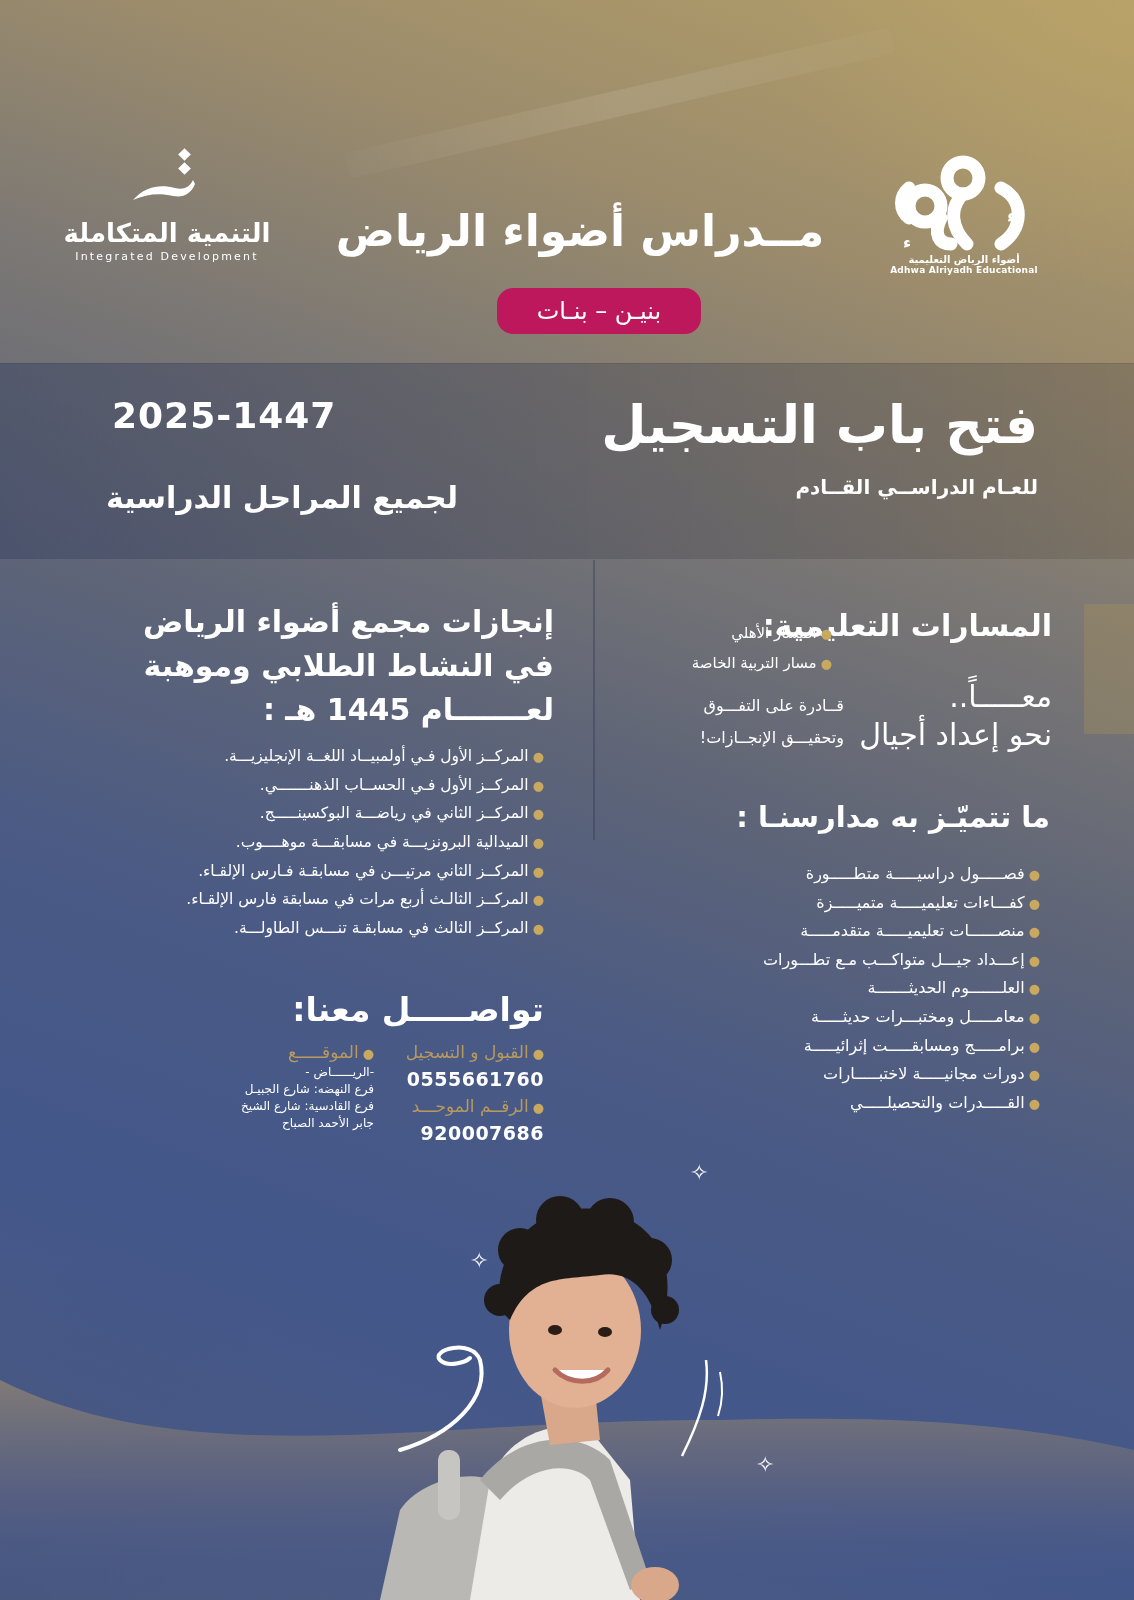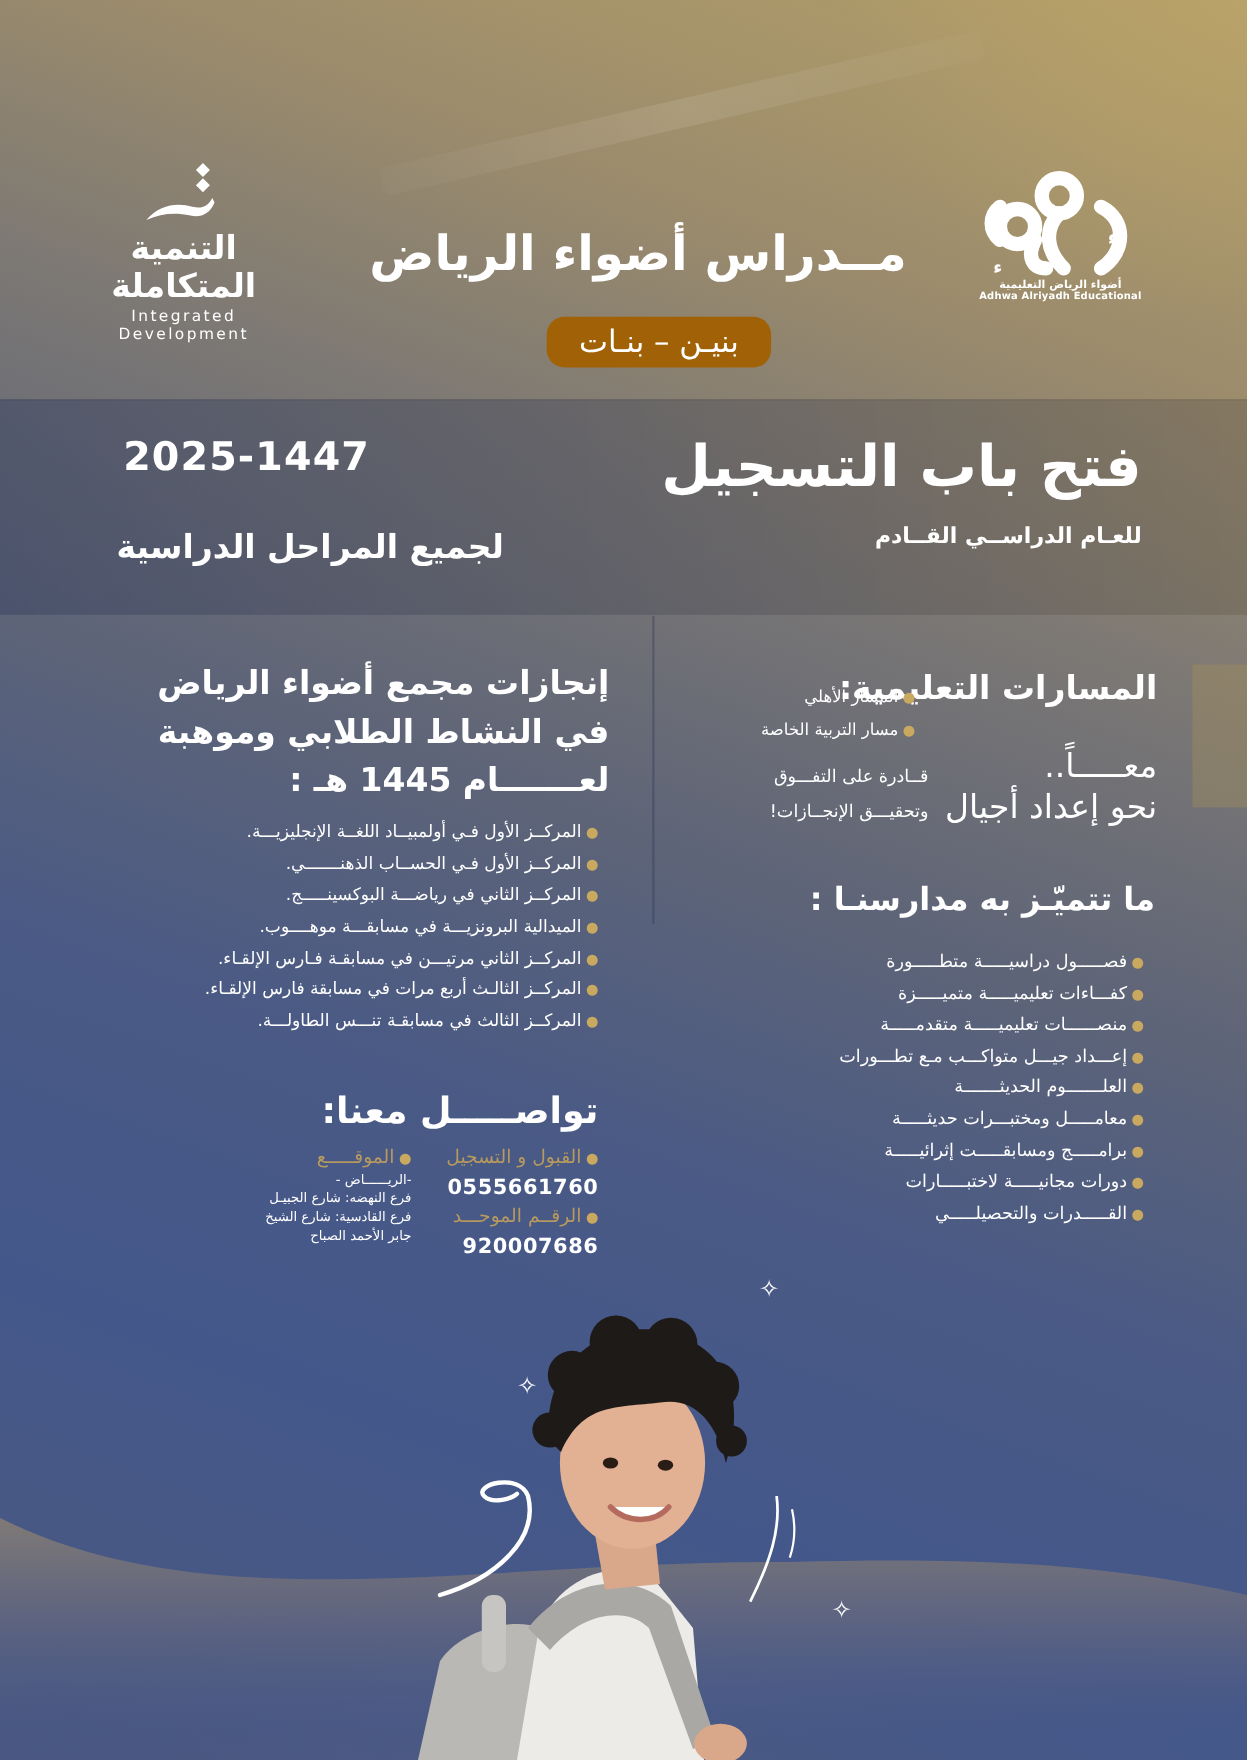--- a/index.html
+++ b/index.html
@@ -24,27 +24,27 @@
   }
   .abs { position: absolute; }
 
   
   .logo-right { right: 90px; top: 148px; width: 160px; text-align: center; }
   .logo-right svg { display: block; margin: 0 auto; }
   .logo-right .ar { font-size: 10px; font-weight: bold; direction: rtl; margin-top: 2px; }
   .logo-right .en { font-size: 9px; font-weight: bold; letter-spacing: 0.2px; }
 
   .logo-left { left: 62px; top: 148px; width: 210px; text-align: center; }
-  .logo-left .ar { font-size: 30px; font-weight: bold; direction: rtl; }
-  .logo-left .en { font-size: 14px; letter-spacing: 2.2px; margin-top: 2px; }
+  .logo-left .ar { font-size: 26px; font-weight: bold; direction: rtl; margin-top: 10px; }
+  .logo-left .en { font-size: 11px; letter-spacing: 2.2px; margin-top: 2px; }
 
   .school-title { left: 300px; top: 205px; width: 560px; text-align: center; font-size: 44px; font-weight: bold; direction: rtl; }
   .gender-pill {
     left: 497px; top: 288px; width: 204px; height: 46px; border-radius: 16px;
-    background: #a16207; text-align: center; line-height: 46px; font-size: 28px; direction: rtl;
+    background: #be185d; text-align: center; line-height: 46px; font-size: 24px; direction: rtl;
   }
 
   
   .band {
     left: 0; top: 363px; width: 1134px; height: 196px;
     background: linear-gradient(90deg, rgba(60,70,100,0.55) 0%, rgba(80,82,95,0.55) 45%, rgba(110,100,85,0.5) 100%);
     border-top: 1px solid rgba(0,0,0,0.08);
   }
   .band-title { right: 96px; top: 395px; font-size: 52px; font-weight: bold; direction: rtl; }
   .band-sub { right: 96px; top: 475px; font-size: 20px; font-weight: bold; direction: rtl; }

